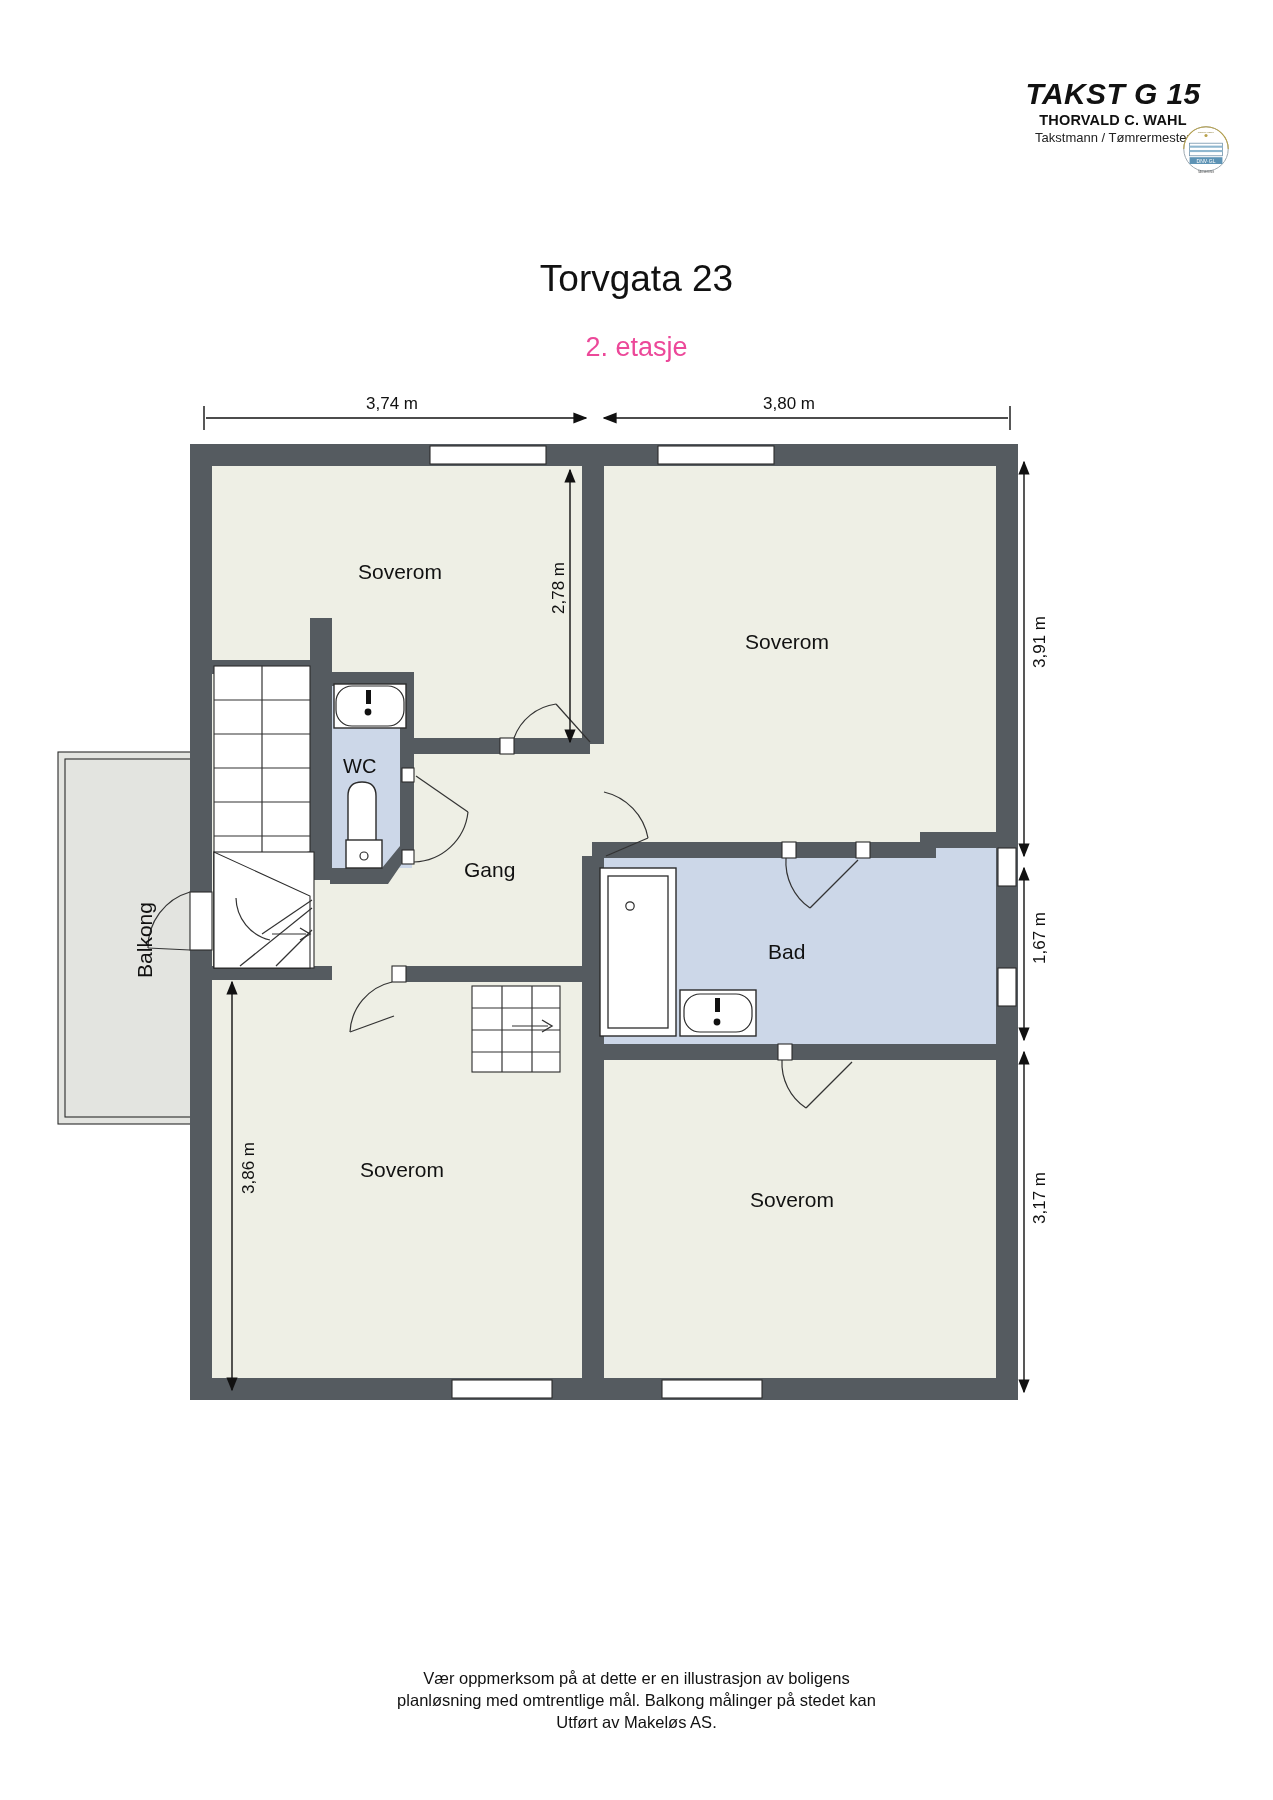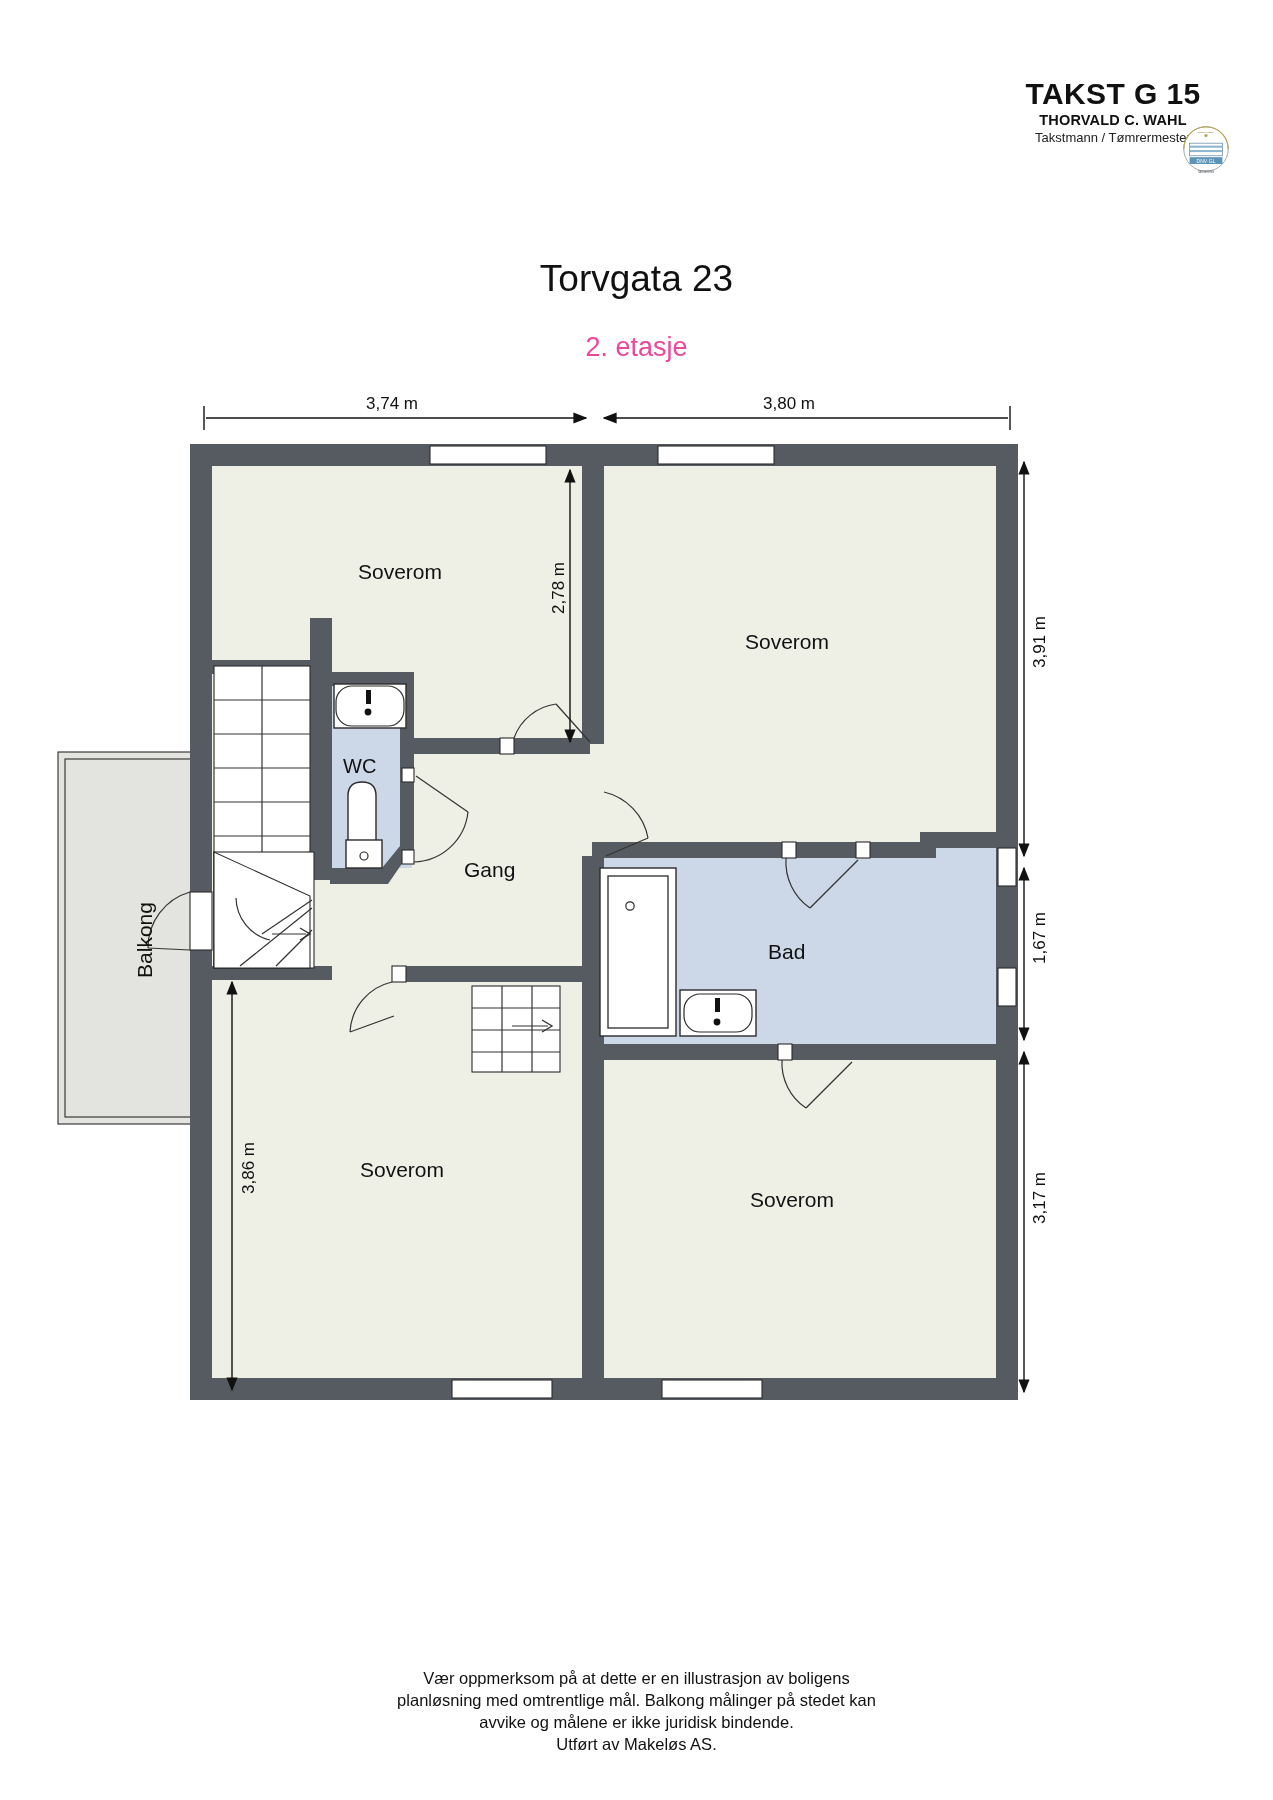--- a/index.html
+++ b/index.html
@@ -20,20 +20,21 @@
     position: absolute;
     right: 30px; top: 78px;
     width: 260px;
     text-align: center;
   }
   #logo-title {
     font-size: 30px; font-weight: bold;
     letter-spacing: .4px;
     line-height: 1.05;
     color: #111;
+    font-style: italic;
   }
   #logo-name {
     font-size: 14.5px; font-weight: bold;
     letter-spacing: .2px;
     margin-top: 2px;
     color: #111;
   }
   #logo-role {
     font-size: 13px; font-weight: normal;
     margin-top: 2px;
@@ -350,15 +351,14 @@
 
 <div class="dim-label vert" style="left:990px; top:632px; width:100px; text-align:center; transform:rotate(-90deg);">3,91 m</div>
 <div class="dim-label vert" style="left:990px; top:928px; width:100px; text-align:center; transform:rotate(-90deg);">1,67 m</div>
 <div class="dim-label vert" style="left:990px; top:1188px; width:100px; text-align:center; transform:rotate(-90deg);">3,17 m</div>
 
 <div class="dim-label vert" style="left:199px; top:1158px; width:100px; text-align:center; transform:rotate(-90deg);">3,86 m</div>
 
 <div id="footer">
   <div>Vær oppmerksom på at dette er en illustrasjon av boligens</div>
   <div>planløsning med omtrentlige mål. Balkong målinger på stedet kan</div>
-  <div>avvike og målene er ikke juridisk bindende.</div>
   <div>Utført av Makeløs AS.</div>
 </div>
 
 </body></html>

